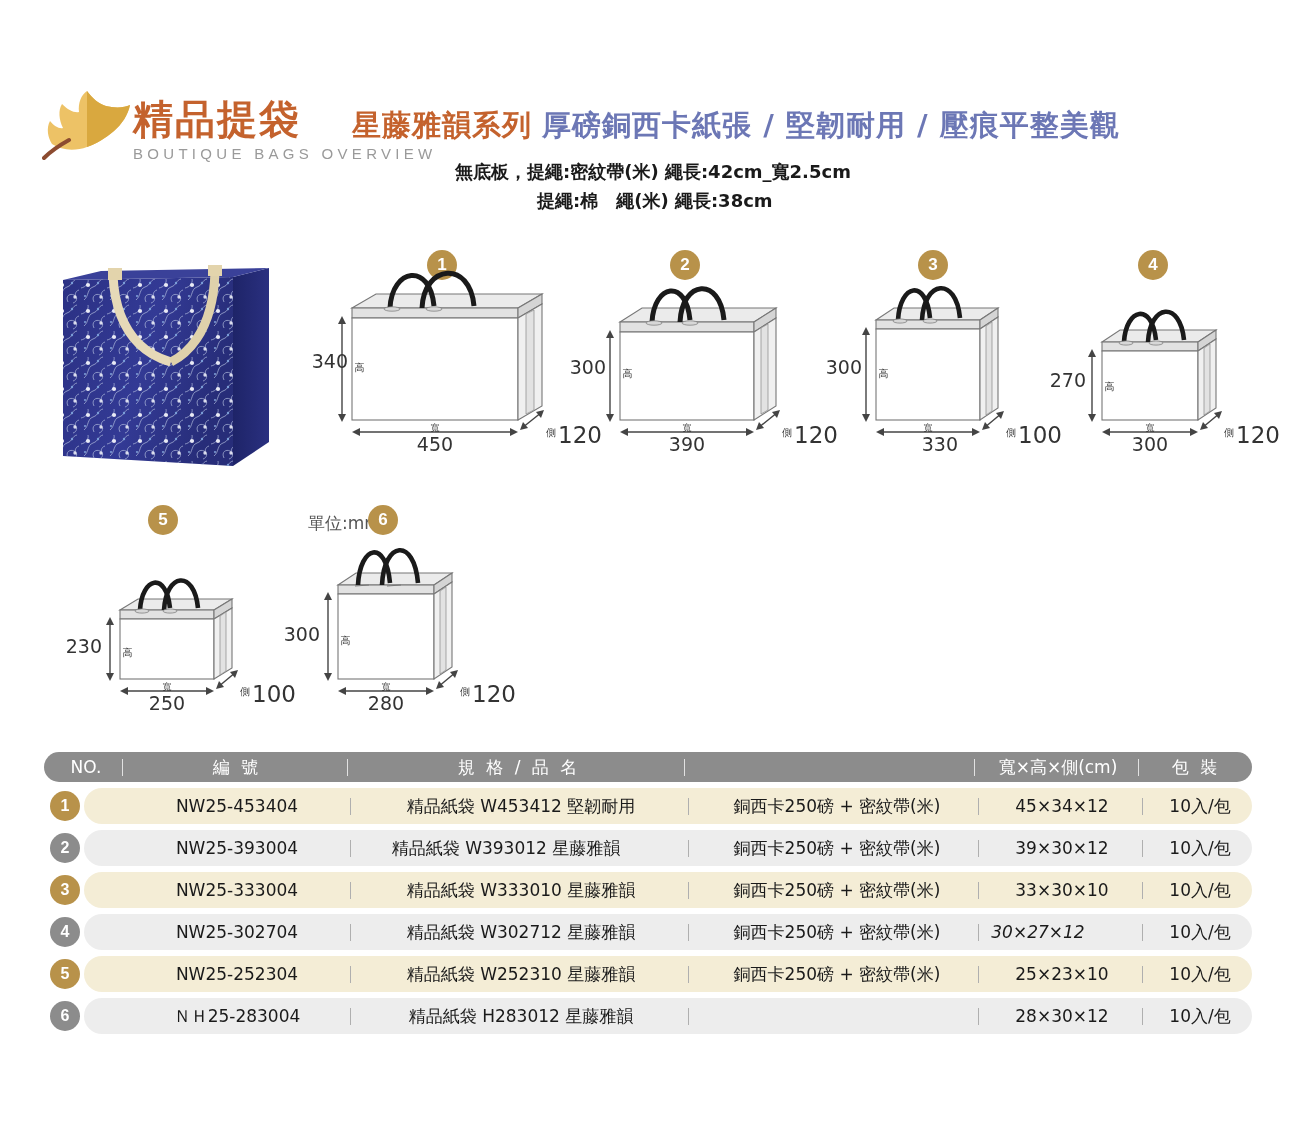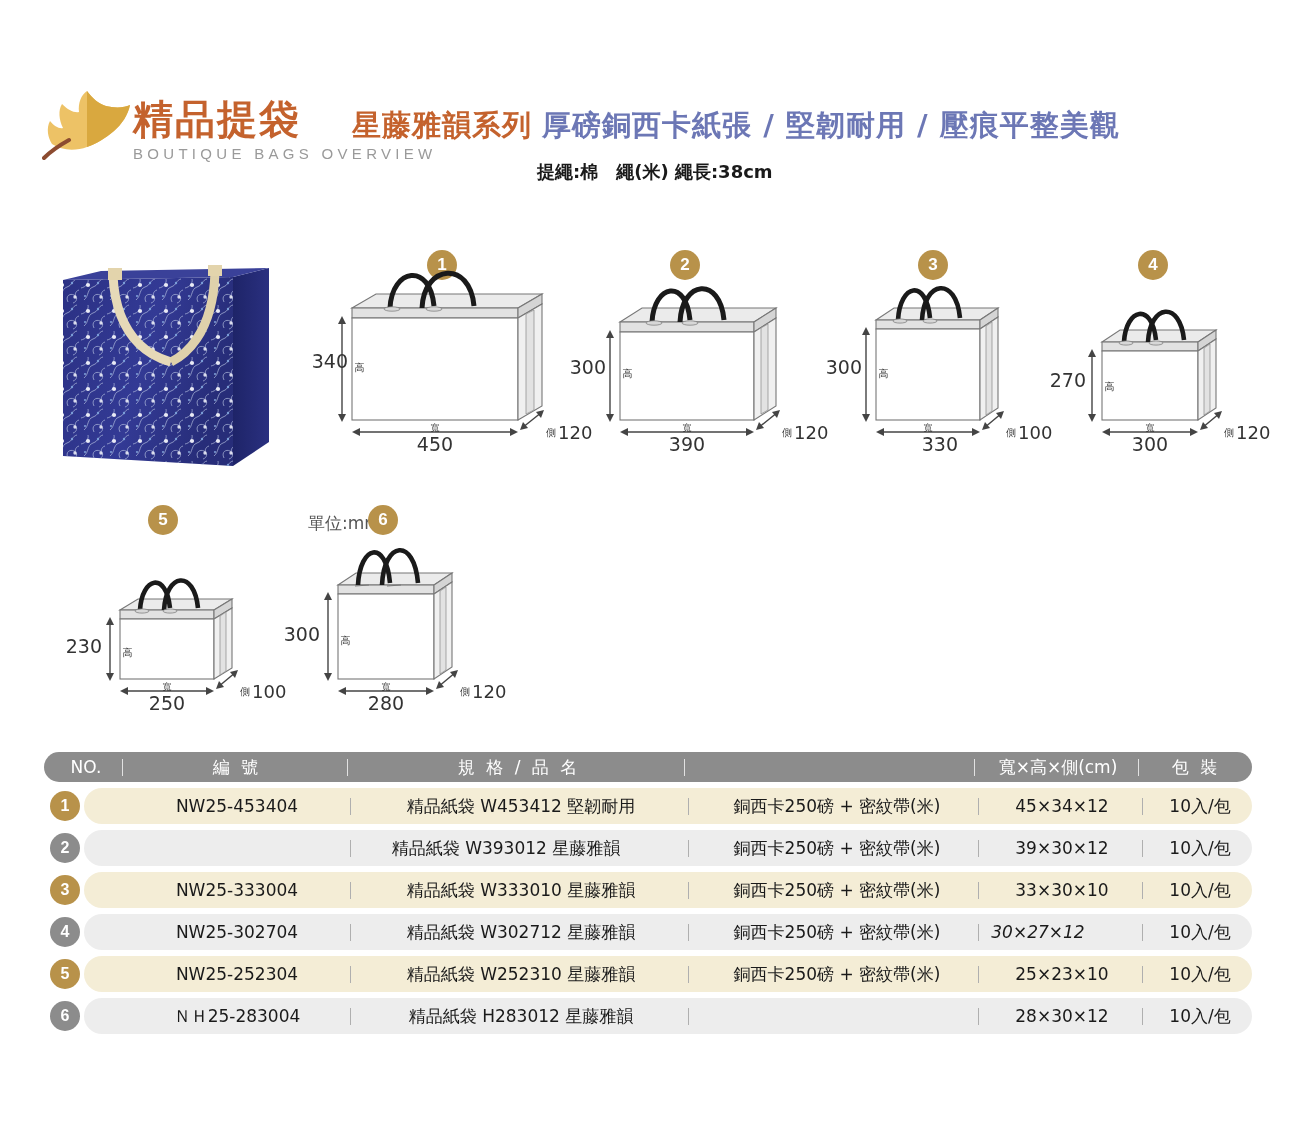--- a/index.html
+++ b/index.html
@@ -69,21 +69,21 @@
   }
   .dim-w-val {
     position: absolute; font-size: 19px; color: #333;
     text-align: center; white-space: nowrap;
   }
   .dim-w-cjk {
     position: absolute; font-size: 9px; color: #333;
     text-align: center; white-space: nowrap;
   }
   .dim-s-val {
-    position: absolute; font-size: 18px; color: #333; white-space: nowrap;
+    position: absolute; font-size: 23px; color: #333; white-space: nowrap;
   }
   .dim-s-cjk {
     position: absolute; font-size: 10px; color: #333; white-space: nowrap;
   }
 
   
   #spec-table { position: absolute; left: 44px; top: 752px; width: 1208px; }
   #table-header {
     height: 30px; background: #8C8C8C; border-radius: 15px;
     position: relative; color: #ffffff;
@@ -145,20 +145,21 @@
     <div id="main-title">精品提袋</div>
     <div id="sub-title-en">BOUTIQUE BAGS OVERVIEW</div>
   </div>
 
   <div id="series-line">
     <span class="series-name">星藤雅韻系列</span>
     <span class="series-feat">厚磅銅西卡紙張 / 堅韌耐用 / 壓痕平整美觀</span>
   </div>
 
   <div id="spec-lines">
+    <div id="spec-line-1">無底板，提繩:密紋帶(米) 繩長:42cm_寬2.5cm</div>
     <div id="spec-line-2">提繩:棉　繩(米) 繩長:38cm</div>
   </div>
 </div>
 
 <svg id="product-photo" viewBox="0 0 250 230">
   <defs>
     <linearGradient id="bagFront" x1="0" y1="0" x2="1" y2="0.3">
       <stop offset="0%" stop-color="#2B3184"></stop>
       <stop offset="55%" stop-color="#333A95"></stop>
       <stop offset="100%" stop-color="#272D79"></stop>
@@ -420,20 +421,21 @@
     <div class="td" style="left:650px;width:286px;">銅西卡250磅 + 密紋帶(米)</div>
     <div class="rsep" style="left:934px;"></div>
     <div class="td" style="left:938px;width:160px;">45×34×12</div>
     <div class="rsep" style="left:1098px;"></div>
     <div class="td" style="left:1102px;width:108px;">10入/包</div>
   </div>
 
   <div class="trow even">
     <div class="rowbg"></div>
     <div class="rbadge">2</div>
+    <div class="td" style="left:82px; width:222px;">NW25-393004</div>
     <div class="rsep" style="left:306px;"></div>
     <div class="td" style="left:297px;width:330px;">精品紙袋 W393012 星藤雅韻</div>
     <div class="rsep" style="left:644px;"></div>
     <div class="td" style="left:650px;width:286px;">銅西卡250磅 + 密紋帶(米)</div>
     <div class="rsep" style="left:934px;"></div>
     <div class="td" style="left:938px;width:160px;">39×30×12</div>
     <div class="rsep" style="left:1098px;"></div>
     <div class="td" style="left:1102px;width:108px;">10入/包</div>
   </div>
 

